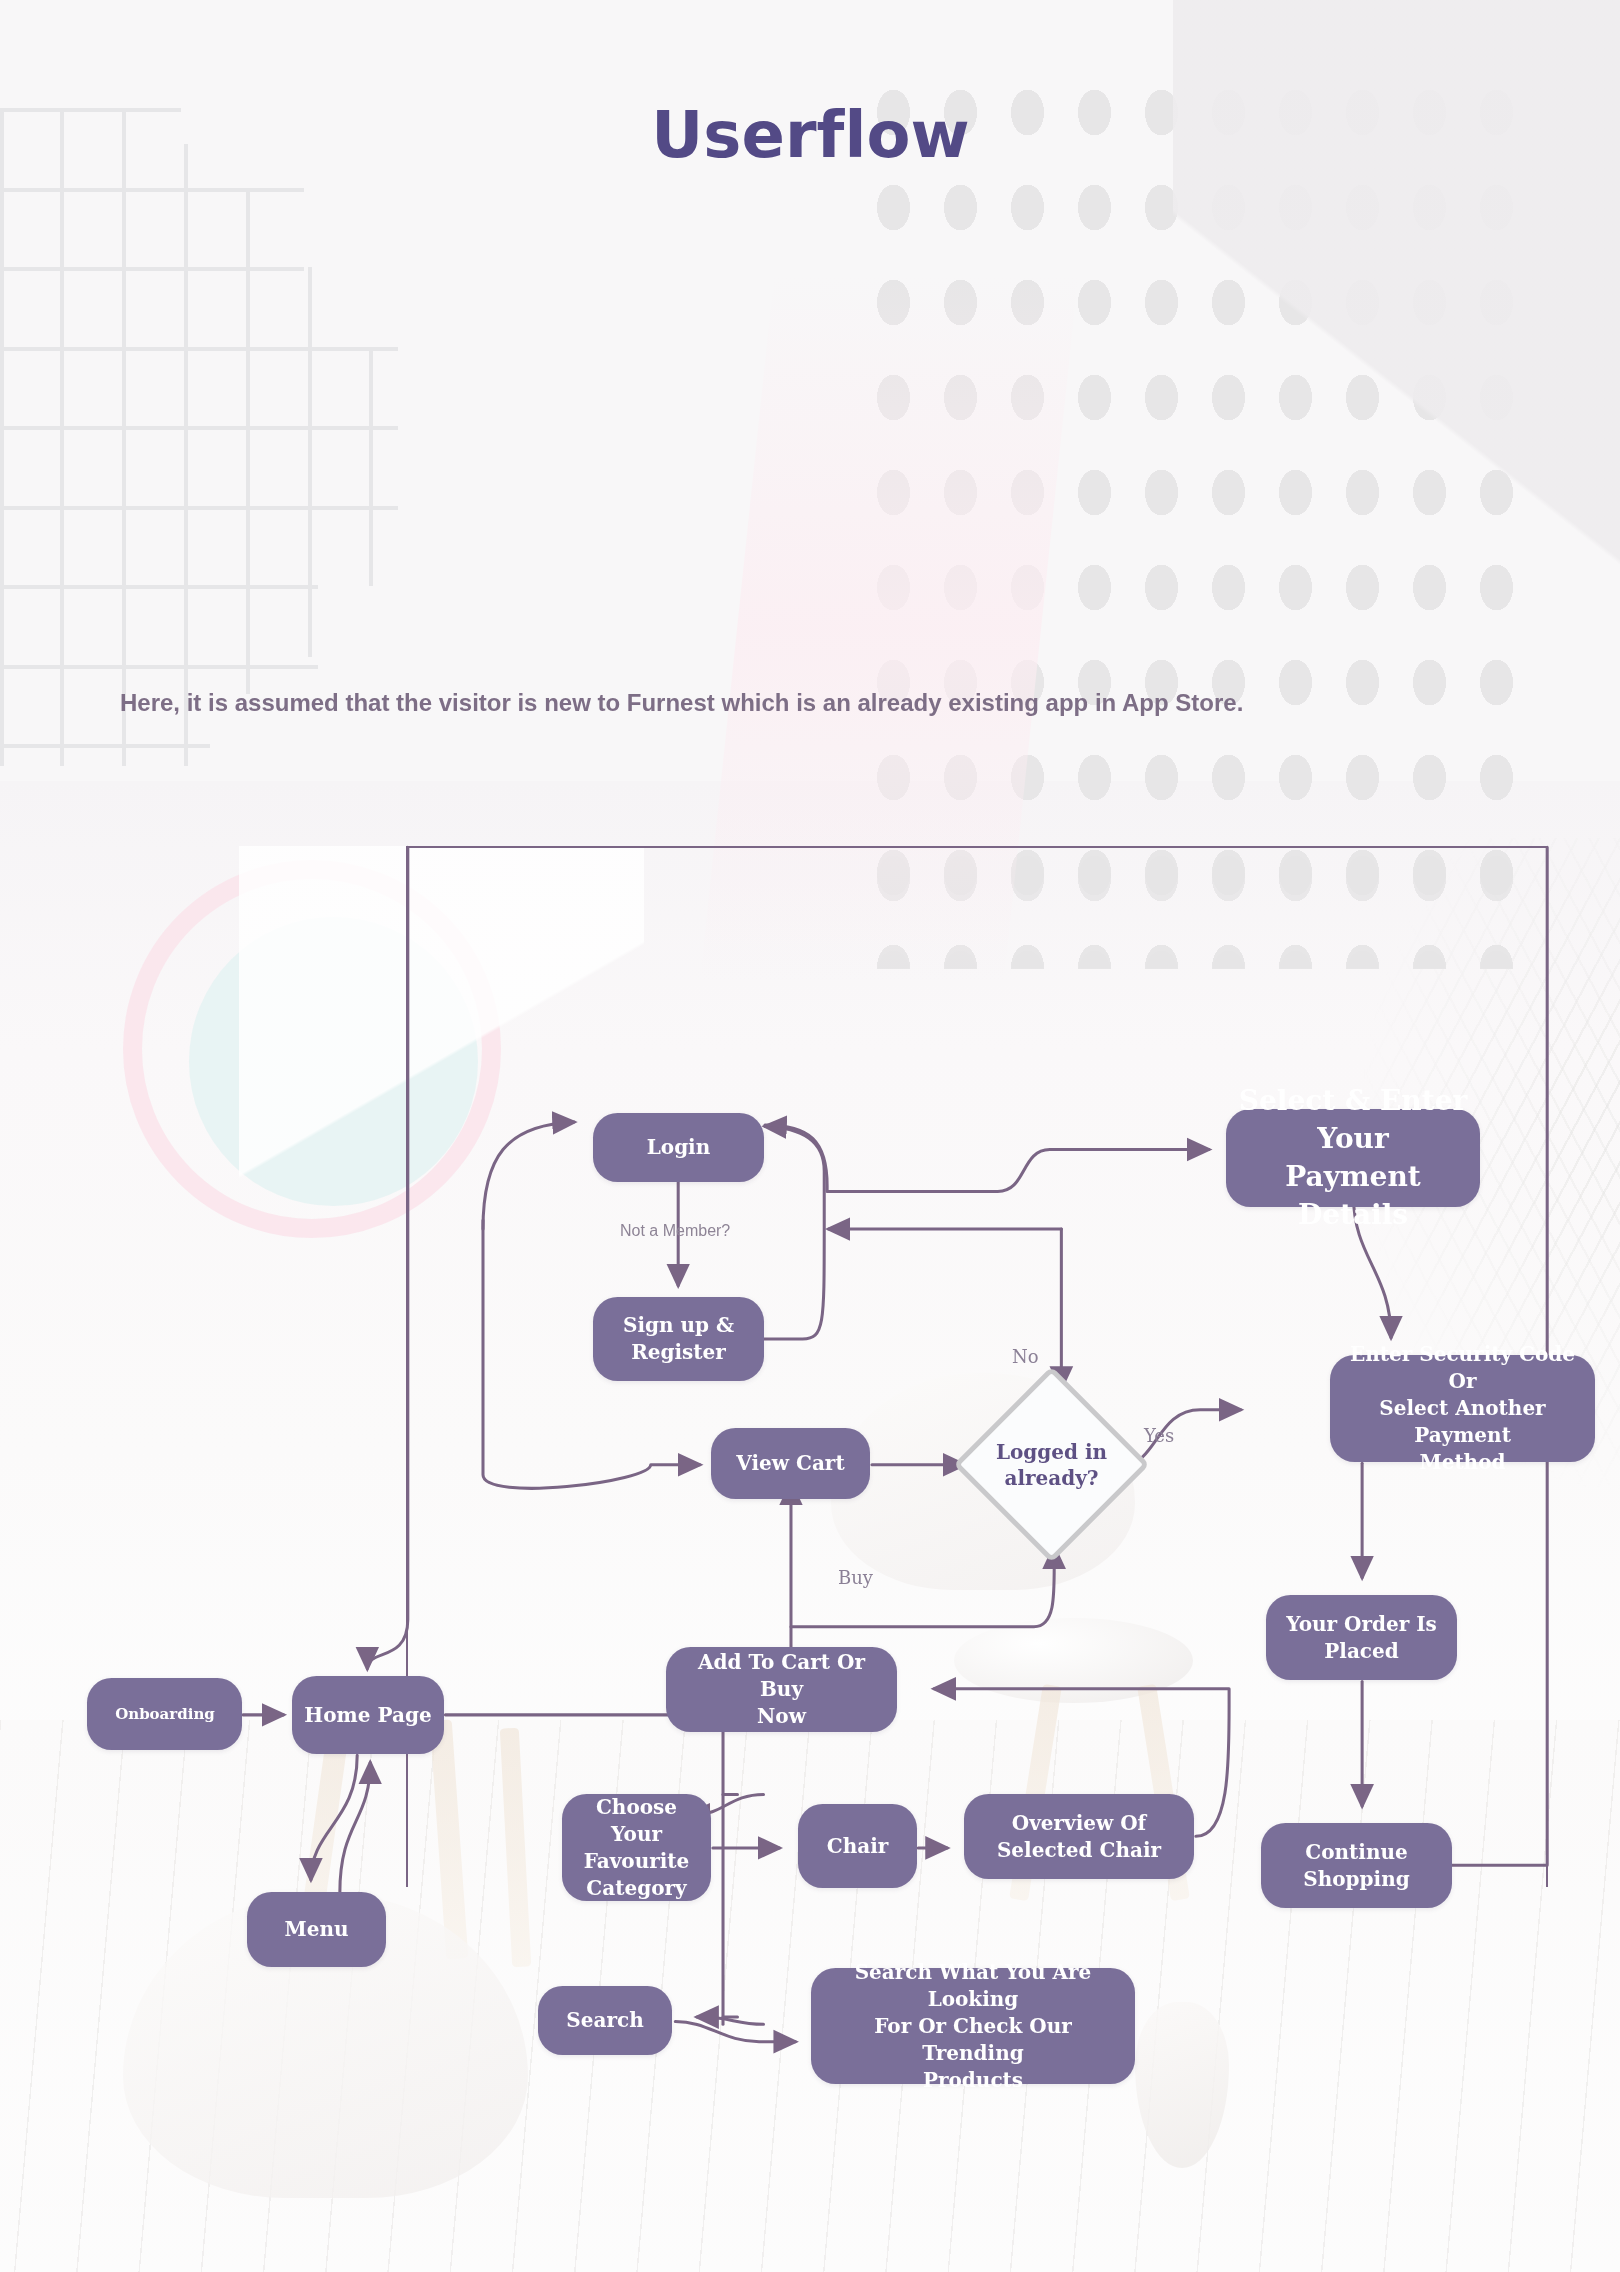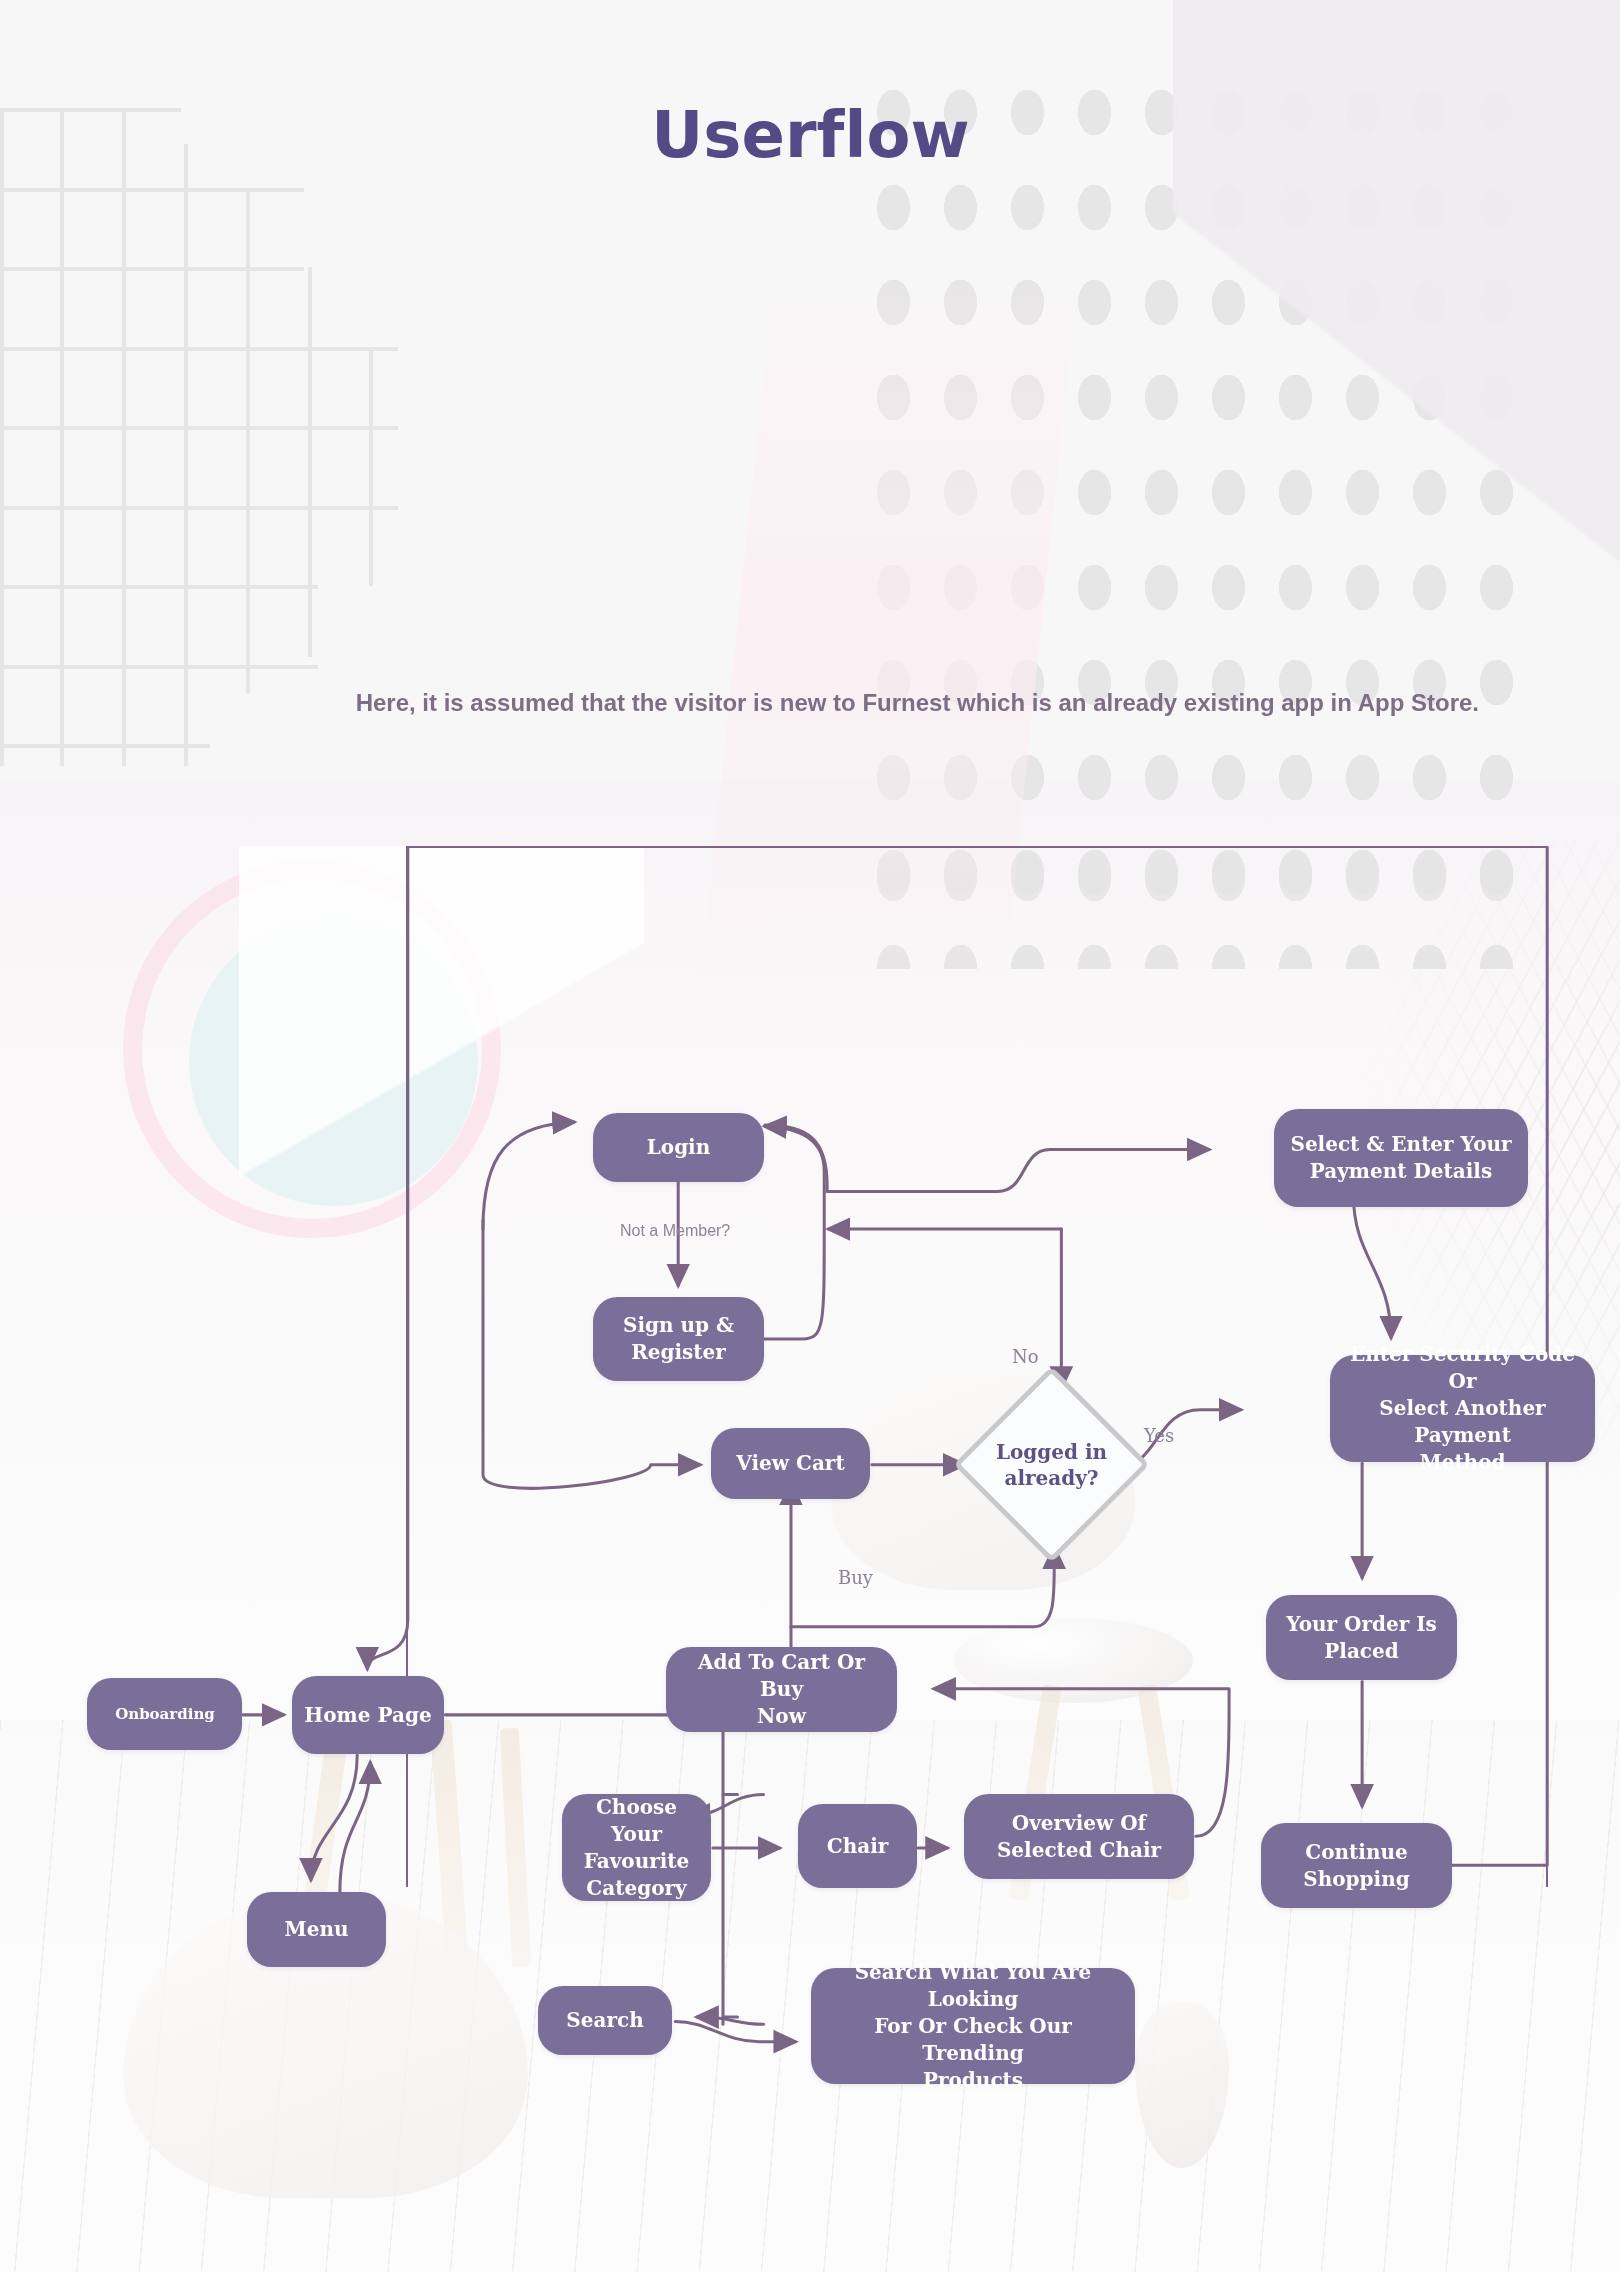--- a/index.html
+++ b/index.html
@@ -100,21 +100,21 @@
     position:absolute;left:120px;top:307px;width:1373px;
     font-size:24.6px;font-weight:700;color:#7d6e86;
   }
   .story{
     position:absolute;left:119px;top:412px;width:1417px;
     font-size:33px;line-height:61px;color:#5b4f8c;font-weight:400;
   }
   .story .lead{font-weight:700;letter-spacing:0.4px;}
   .note{
     position:absolute;left:120px;top:672px;width:1359px;
-    font-size:24px;line-height:61px;font-weight:700;color:#7d6e86;text-align:right;
+    font-size:24px;line-height:61px;font-weight:700;color:#7d6e86;
   }
 
   
   .flow-frame{
     position:absolute;left:406px;top:846px;width:1142px;height:1041px;
     border:2.2px solid #7a6585;border-bottom:none;box-sizing:border-box;
   }
 
   
   .node{
@@ -282,21 +282,21 @@
       <div class="node" style="left: 593px; top: 1297px; width: 171px; height: 84px; font-size: 20px;">
         <span>Sign up &amp;<br>Register</span>
       </div>
       <div class="node" style="left: 711px; top: 1428px; width: 159px; height: 71px; font-size: 20px;">
         <span>View Cart</span>
       </div>
       <div class="diamond-wrap" style="left: 982px; top: 1395px; width: 139px; height: 139px;">
         <div class="diamond"></div>
         <div class="diamond-label" style="font-size: 20px; text-align: center;">Logged in<br>already?</div>
       </div>
-      <div class="node" style="left: 1226px; top: 1109px; width: 254px; height: 98px; font-size: 20px; margin-left: 48px;">
+      <div class="node" style="left: 1226px; top: 1109px; width: 254px; height: 98px; font-size: 28px;">
         <span>Select &amp; Enter Your<br>Payment Details</span>
       </div>
       <div class="node" style="left: 1330px; top: 1355px; width: 265px; height: 107px; font-size: 20px;">
         <span>Enter Security Code Or<br>Select Another Payment<br>Method</span>
       </div>
       <div class="node" style="left: 1266px; top: 1595px; width: 191px; height: 85px; font-size: 20px;">
         <span>Your Order Is<br>Placed</span>
       </div>
       <div class="node" style="left: 1261px; top: 1823px; width: 191px; height: 85px; font-size: 20px;">
         <span>Continue<br>Shopping</span>

